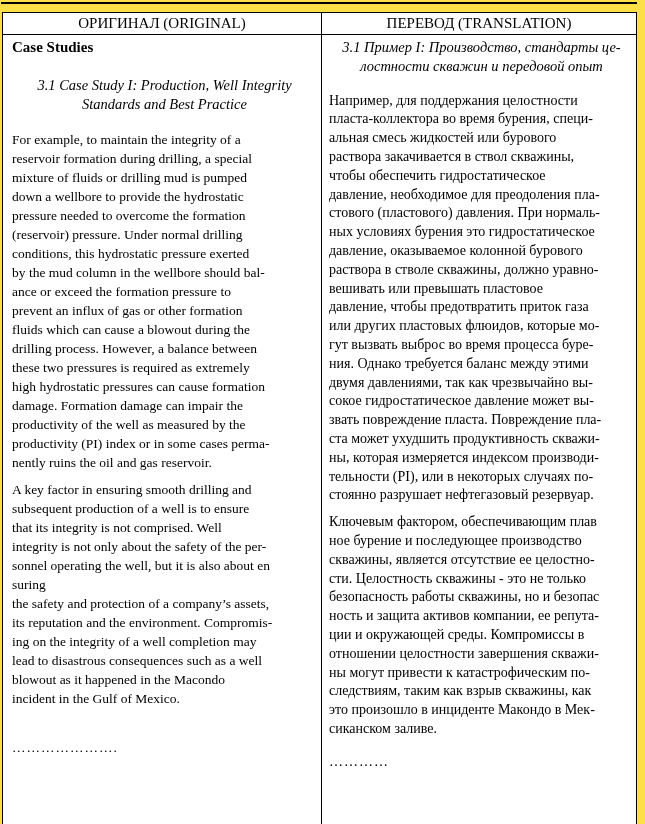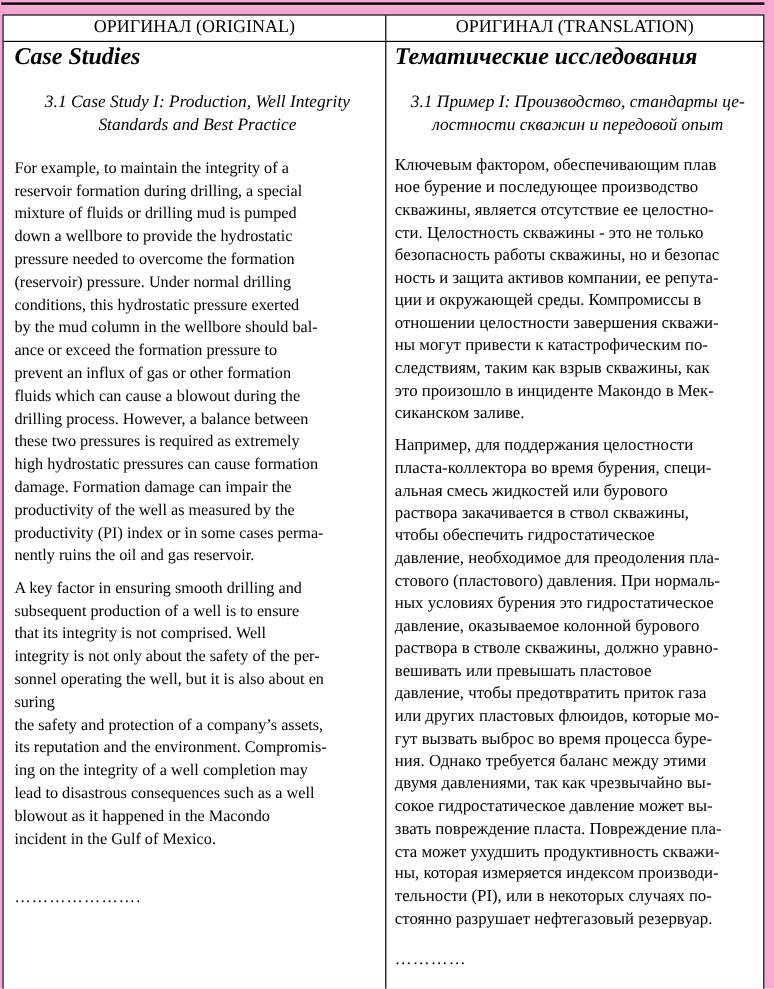--- a/index.html
+++ b/index.html
@@ -4,21 +4,21 @@
 <style>
   html, body {
     margin: 0;
     padding: 0;
     background: #ffffff;
   }
   .page {
     position: relative;
     width: 645px;
     height: 824px;
-    background: #f9a8d4;
+    background: #fde047;
     overflow: hidden;
     font-family: "Liberation Serif", "DejaVu Serif", serif;
     color: #000000;
   }
   .top-rule {
     position: absolute;
     top: 2px;
     left: 1px;
     width: 636px;
     height: 2px;
@@ -70,25 +70,24 @@
     line-height: 19px;
   }
   .bcell.right {
     flex: 1;
     padding: 3px 2px 0 7px;
     font-size: 14px;
     line-height: 18.8px;
   }
   .cell-heading {
     font-weight: bold;
-    font-size: 20px;
+    font-size: 15px;
     line-height: 19px;
     margin: 0 0 19px 0;
     white-space: pre;
-    font-style: italic;
   }
   .cell-subheading {
     font-style: italic;
     margin: 0 0 16px 0;
     white-space: pre;
     font-size: 14.5px;
     text-align: center;
   }
   .para {
     margin: 0 0 8px 0;
@@ -103,21 +102,21 @@
 </style>
 </head>
 <body>
 
 <div class="page">
   <div class="top-rule"></div>
 
   <div class="tbl">
     <div class="hrow">
       <div class="hcell left">ОРИГИНАЛ (ORIGINAL)</div>
-      <div class="hcell right">ОРИГИНАЛ (TRANSLATION)</div>
+      <div class="hcell right">ПЕРЕВОД (TRANSLATION)</div>
     </div>
 
     <div class="brow">
       <div class="bcell left">
         <div class="cell-heading">Case Studies</div>
         <div class="cell-subheading">3.1 Case Study I: Production, Well Integrity
 Standards and Best Practice</div>
         <div class="para">For example, to maintain the integrity of a
 reservoir formation during drilling, a special
 mixture of fluids or drilling mud is pumped
@@ -145,35 +144,22 @@
 the safety and protection of a company’s assets,
 its reputation and the environment. Compromis-
 ing on the integrity of a well completion may
 lead to disastrous consequences such as a well
 blowout as it happened in the Macondo
 incident in the Gulf of Mexico.</div>
         <div class="dots">………………….</div>
       </div>
 
       <div class="bcell right">
-        <div class="cell-heading">Тематические исследования</div>
         <div class="cell-subheading">3.1 Пример I: Производство, стандарты це-
 лостности скважин и передовой опыт</div>
-        <div class="para">Ключевым фактором, обеспечивающим плав
-ное бурение и последующее производство
-скважины, является отсутствие ее целостно-
-сти. Целостность скважины - это не только
-безопасность работы скважины, но и безопас
-ность и защита активов компании, ее репута-
-ции и окружающей среды. Компромиссы в
-отношении целостности завершения скважи-
-ны могут привести к катастрофическим по-
-следствиям, таким как взрыв скважины, как
-это произошло в инциденте Макондо в Мек-
-сиканском заливе.</div>
         <div class="para">Например, для поддержания целостности
 пласта-коллектора во время бурения, специ-
 альная смесь жидкостей или бурового
 раствора закачивается в ствол скважины,
 чтобы обеспечить гидростатическое
 давление, необходимое для преодоления пла-
 стового (пластового) давления. При нормаль-
 ных условиях бурения это гидростатическое
 давление, оказываемое колонной бурового
 раствора в стволе скважины, должно уравно-
@@ -182,17 +168,29 @@
 или других пластовых флюидов, которые мо-
 гут вызвать выброс во время процесса буре-
 ния. Однако требуется баланс между этими
 двумя давлениями, так как чрезвычайно вы-
 сокое гидростатическое давление может вы-
 звать повреждение пласта. Повреждение пла-
 ста может ухудшить продуктивность скважи-
 ны, которая измеряется индексом производи-
 тельности (PI), или в некоторых случаях по-
 стоянно разрушает нефтегазовый резервуар.</div>
+        <div class="para">Ключевым фактором, обеспечивающим плав
+ное бурение и последующее производство
+скважины, является отсутствие ее целостно-
+сти. Целостность скважины - это не только
+безопасность работы скважины, но и безопас
+ность и защита активов компании, ее репута-
+ции и окружающей среды. Компромиссы в
+отношении целостности завершения скважи-
+ны могут привести к катастрофическим по-
+следствиям, таким как взрыв скважины, как
+это произошло в инциденте Макондо в Мек-
+сиканском заливе.</div>
         <div class="dots">…………</div>
       </div>
     </div>
   </div>
 </div>
 
 </body></html>

